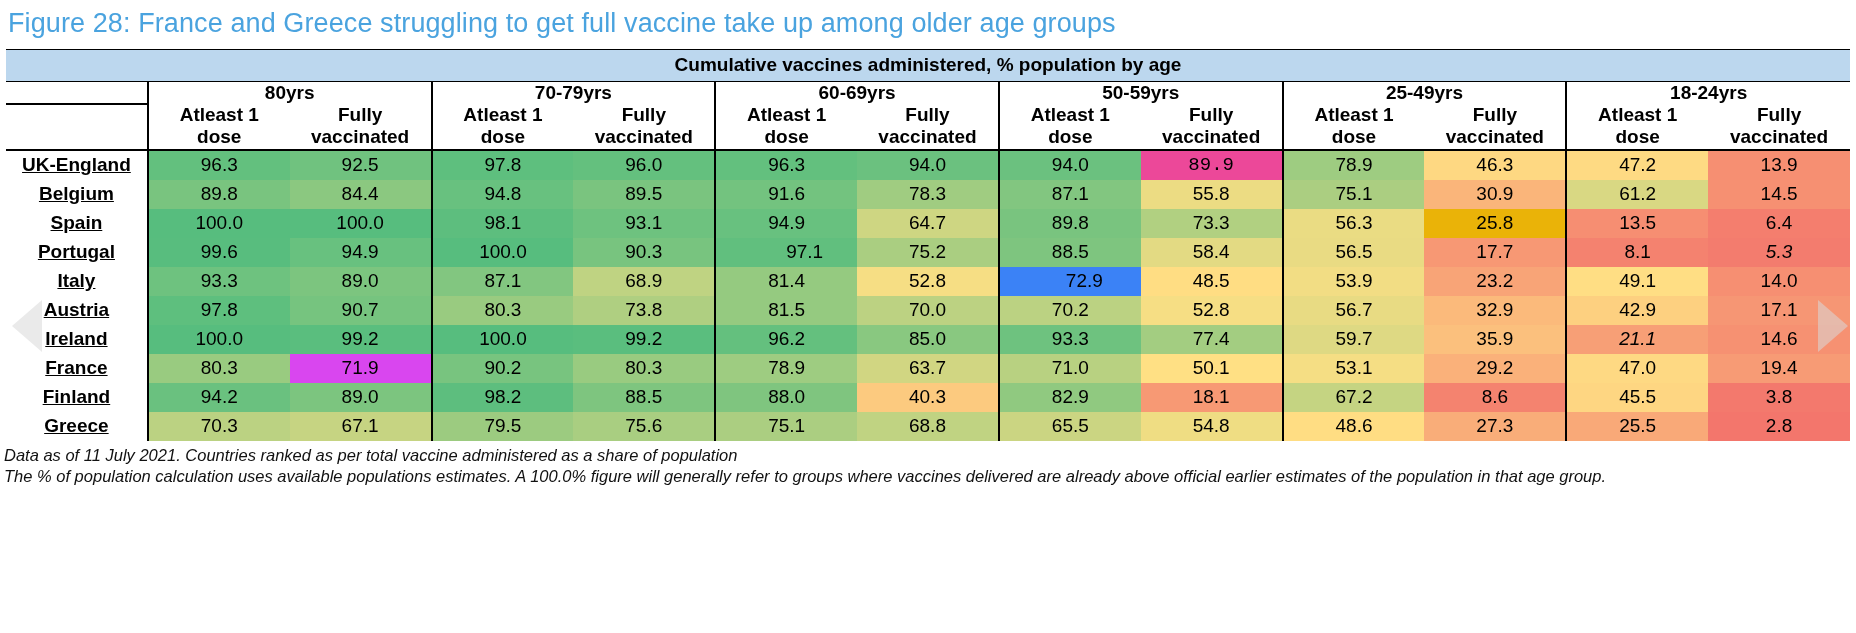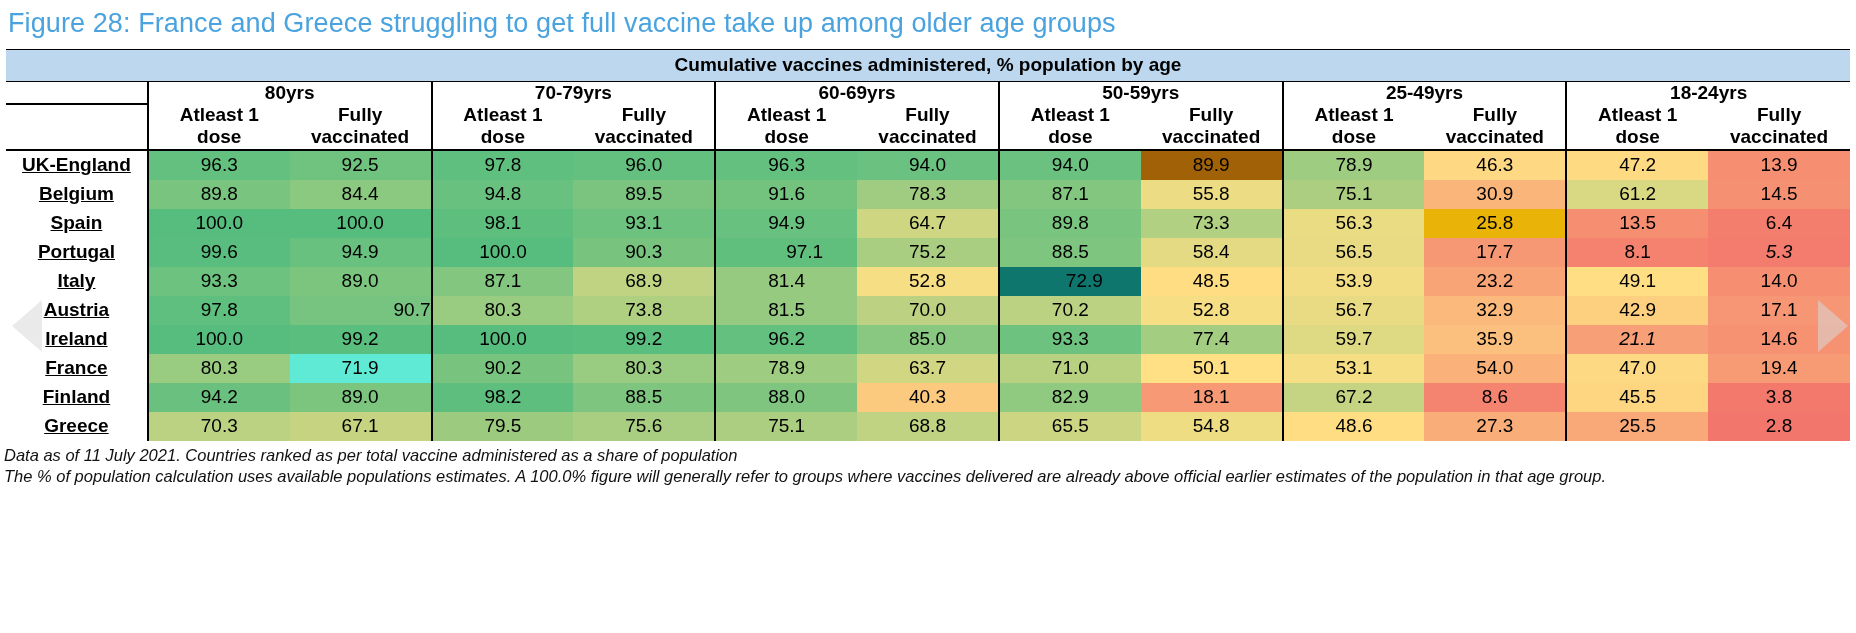--- a/index.html
+++ b/index.html
@@ -145,21 +145,21 @@
   <tbody>
       <tr class="datarow">
         <td class="country">UK-England</td>
         <td class="val grp-left" style="background: rgb(99, 192, 126);">96.3</td>
         <td class="val" style="background: rgb(112, 194, 127);">92.5</td>
         <td class="val grp-left" style="background: rgb(94, 191, 126);">97.8</td>
         <td class="val" style="background: rgb(100, 192, 126);">96.0</td>
         <td class="val grp-left" style="background: rgb(99, 192, 126);">96.3</td>
         <td class="val" style="background: rgb(107, 193, 127);">94.0</td>
         <td class="val grp-left" style="background: rgb(107, 193, 127);">94.0</td>
-        <td class="val" style="background: #a16207;">89.9</td>
+        <td class="val" style="background: #ec4899; font-family: Liberation Mono, monospace;">89.9</td>
         <td class="val grp-left" style="background: rgb(158, 204, 129);">78.9</td>
         <td class="val" style="background: rgb(254, 216, 130);">46.3</td>
         <td class="val grp-left" style="background: rgb(254, 218, 131);">47.2</td>
         <td class="val" style="background: rgb(246, 143, 114);">13.9</td>
       </tr>
       <tr class="datarow">
         <td class="country">Belgium</td>
         <td class="val grp-left" style="background: rgb(121, 196, 127);">89.8</td>
         <td class="val" style="background: rgb(139, 200, 128);">84.4</td>
         <td class="val grp-left" style="background: rgb(104, 193, 127);">94.8</td>
@@ -204,31 +204,31 @@
         <td class="val" style="background: rgb(243, 124, 110); font-style: italic;">5.3</td>
       </tr>
       <tr class="datarow">
         <td class="country">Italy</td>
         <td class="val grp-left" style="background: rgb(110, 194, 127);">93.3</td>
         <td class="val" style="background: rgb(124, 197, 127);">89.0</td>
         <td class="val grp-left" style="background: rgb(130, 198, 128);">87.1</td>
         <td class="val" style="background: rgb(191, 211, 130);">68.9</td>
         <td class="val grp-left" style="background: rgb(149, 202, 128);">81.4</td>
         <td class="val" style="background: rgb(246, 222, 132);">52.8</td>
-        <td class="val grp-left" style="background: #0f766e; padding-left: 28px;">72.9</td>
+        <td class="val grp-left" style="background: #3b82f6; padding-left: 28px;">72.9</td>
         <td class="val" style="background: rgb(255, 221, 131);">48.5</td>
         <td class="val grp-left" style="background: rgb(242, 221, 132);">53.9</td>
         <td class="val" style="background: rgb(248, 164, 119);">23.2</td>
         <td class="val grp-left" style="background: rgb(255, 222, 132);">49.1</td>
         <td class="val" style="background: rgb(246, 143, 114);">14.0</td>
       </tr>
       <tr class="datarow">
         <td class="country">Austria</td>
         <td class="val grp-left" style="background: rgb(94, 191, 126);">97.8</td>
-        <td class="val" style="background: rgb(118, 196, 127); text-align: right;">90.7</td>
+        <td class="val" style="background: rgb(118, 196, 127);">90.7</td>
         <td class="val grp-left" style="background: rgb(153, 203, 128);">80.3</td>
         <td class="val" style="background: rgb(175, 207, 129);">73.8</td>
         <td class="val grp-left" style="background: rgb(149, 202, 128);">81.5</td>
         <td class="val" style="background: rgb(188, 210, 130);">70.0</td>
         <td class="val grp-left" style="background: rgb(187, 210, 130);">70.2</td>
         <td class="val" style="background: rgb(246, 222, 132);">52.8</td>
         <td class="val grp-left" style="background: rgb(232, 219, 131);">56.7</td>
         <td class="val" style="background: rgb(251, 186, 123);">32.9</td>
         <td class="val grp-left" style="background: rgb(253, 208, 128);">42.9</td>
         <td class="val" style="background: rgb(246, 150, 116);">17.1</td>
@@ -244,29 +244,29 @@
         <td class="val grp-left" style="background: rgb(110, 194, 127);">93.3</td>
         <td class="val" style="background: rgb(163, 205, 129);">77.4</td>
         <td class="val grp-left" style="background: rgb(222, 217, 131);">59.7</td>
         <td class="val" style="background: rgb(251, 192, 125);">35.9</td>
         <td class="val grp-left" style="background: rgb(247, 159, 118); font-style: italic;">21.1</td>
         <td class="val" style="background: rgb(246, 145, 114);">14.6</td>
       </tr>
       <tr class="datarow">
         <td class="country">France</td>
         <td class="val grp-left" style="background: rgb(153, 203, 128);">80.3</td>
-        <td class="val" style="background: #5eead4;">71.9</td>
+        <td class="val" style="background: #d946ef;">71.9</td>
         <td class="val grp-left" style="background: rgb(120, 196, 127);">90.2</td>
         <td class="val" style="background: rgb(153, 203, 128);">80.3</td>
         <td class="val grp-left" style="background: rgb(158, 204, 129);">78.9</td>
         <td class="val" style="background: rgb(209, 214, 130);">63.7</td>
         <td class="val grp-left" style="background: rgb(184, 209, 129);">71.0</td>
         <td class="val" style="background: rgb(255, 224, 132);">50.1</td>
         <td class="val grp-left" style="background: rgb(245, 222, 132);">53.1</td>
-        <td class="val" style="background: rgb(250, 177, 122);">54.0</td>
+        <td class="val" style="background: rgb(250, 177, 122);">29.2</td>
         <td class="val grp-left" style="background: rgb(254, 217, 131);">47.0</td>
         <td class="val" style="background: rgb(247, 155, 117);">19.4</td>
       </tr>
       <tr class="datarow">
         <td class="country">Finland</td>
         <td class="val grp-left" style="background: rgb(106, 193, 127);">94.2</td>
         <td class="val" style="background: rgb(124, 197, 127);">89.0</td>
         <td class="val grp-left" style="background: rgb(93, 190, 126);">98.2</td>
         <td class="val" style="background: rgb(126, 197, 127);">88.5</td>
         <td class="val grp-left" style="background: rgb(127, 197, 127);">88.0</td>

